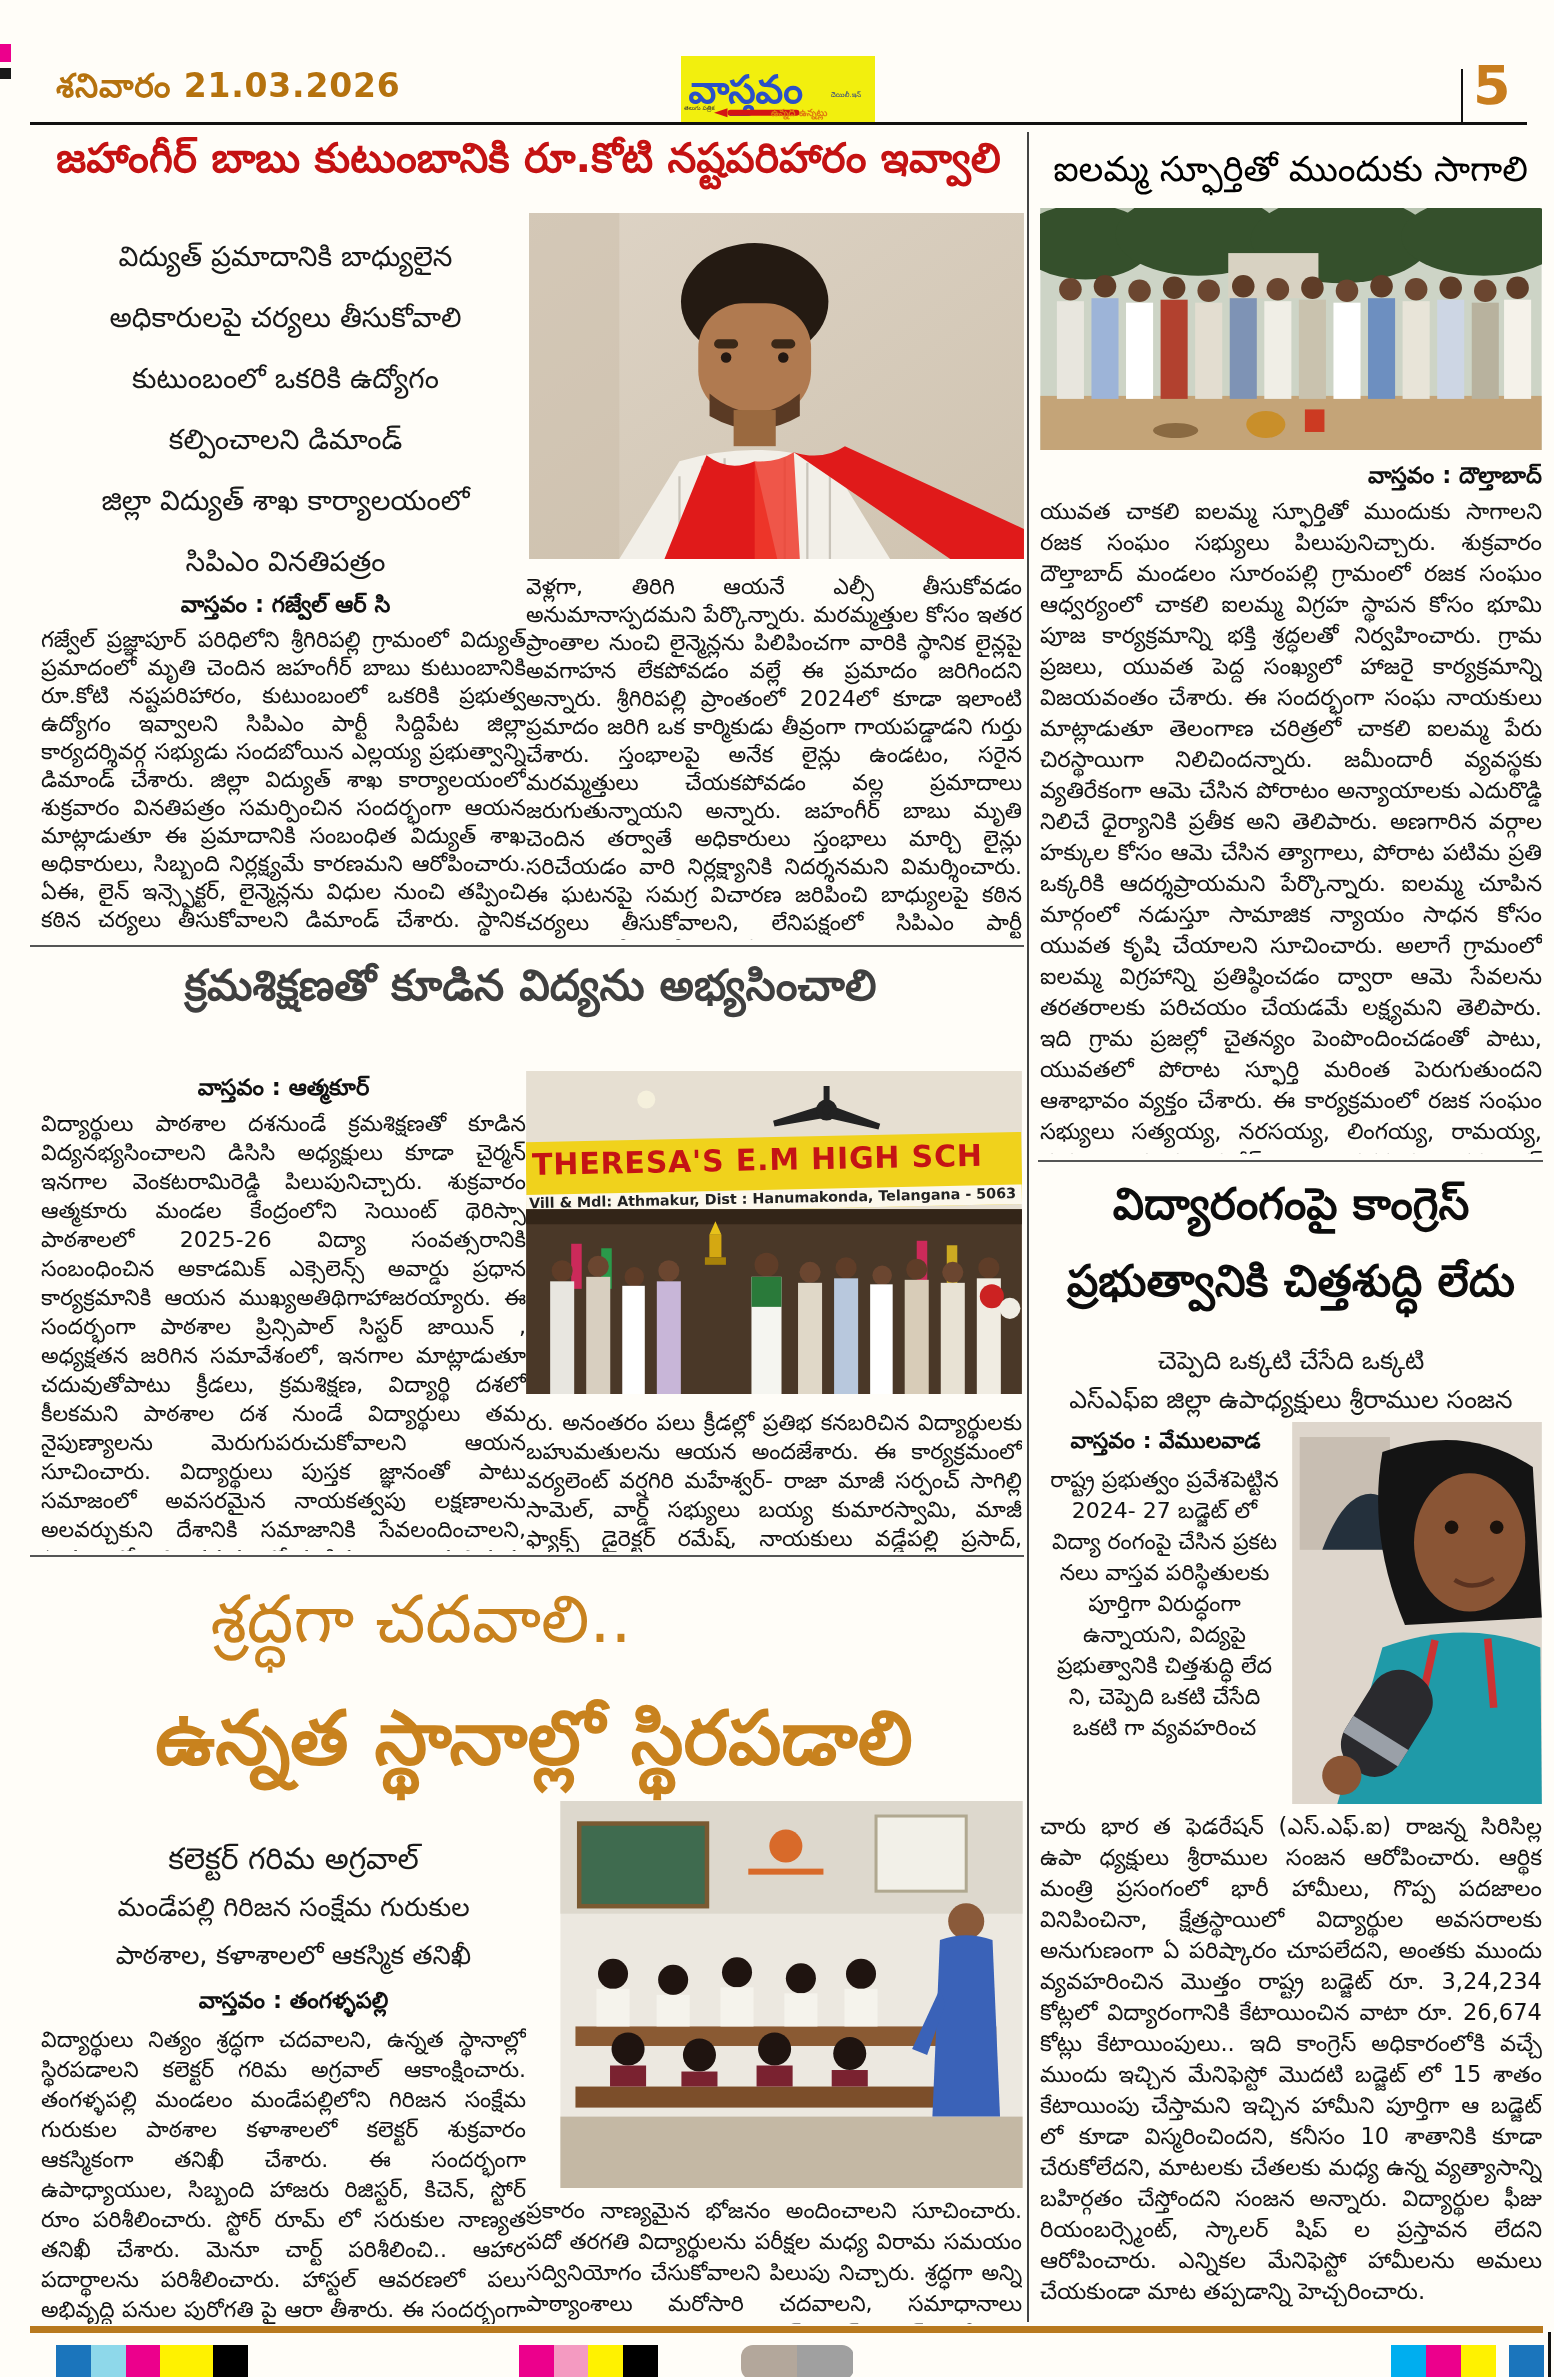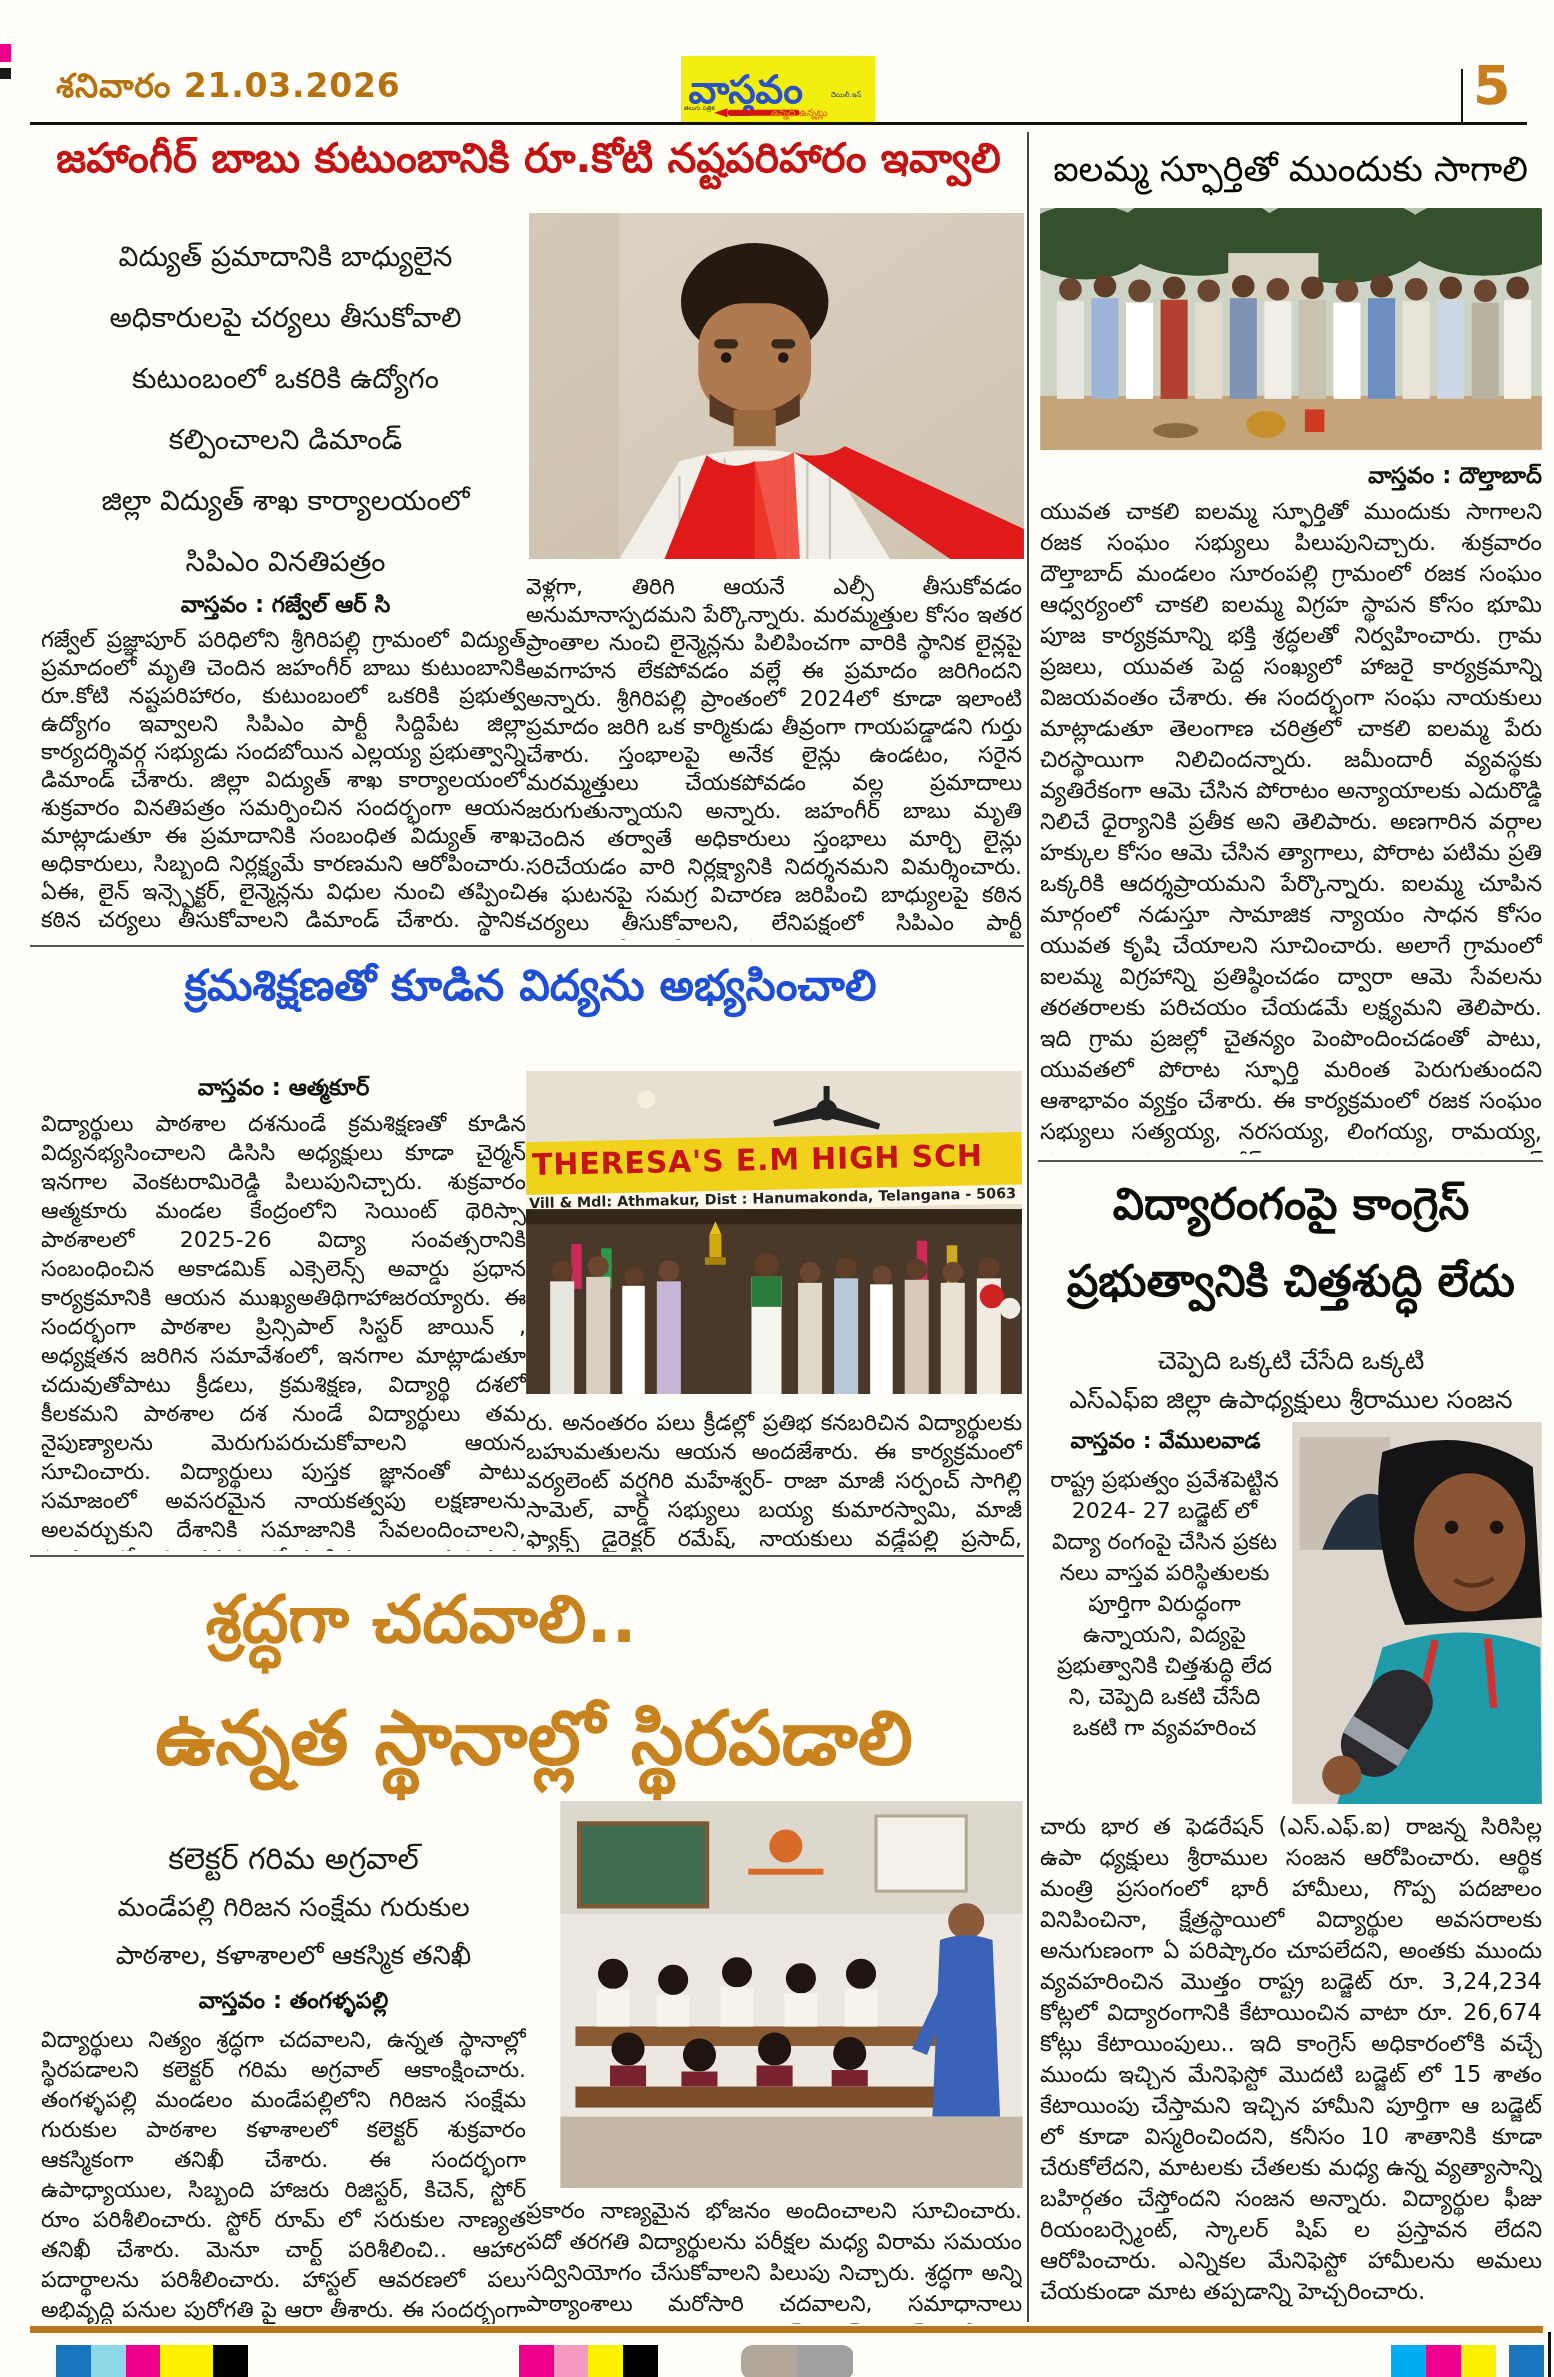--- a/index.html
+++ b/index.html
@@ -170,21 +170,21 @@
       </g>
       <ellipse cx="300" cy="288" rx="26" ry="18" fill="#c98f2a"></ellipse>
       <rect x="352" y="268" width="26" height="30" fill="#cc3a22"></rect>
       <ellipse cx="180" cy="296" rx="30" ry="10" fill="#8a6a42"></ellipse>
     </svg>
   </div>
   <div class="abs byline" style="left:1040px;top:462px;width:502px;text-align:right;">వాస్తవం : దౌల్తాబాద్</div>
   <div class="abs just body-text" style="left:1040px;top:496px;width:502px;height:658px;overflow:hidden;line-height:31px;font-size:22.6px;">యువత చాకలి ఐలమ్మ స్ఫూర్తితో ముందుకు సాగాలని రజక సంఘం సభ్యులు పిలుపునిచ్చారు. శుక్రవారం దౌల్తాబాద్ మండలం సూరంపల్లి గ్రామంలో రజక సంఘం ఆధ్వర్యంలో చాకలి ఐలమ్మ విగ్రహ స్థాపన కోసం భూమి పూజ కార్యక్రమాన్ని భక్తి శ్రద్ధలతో నిర్వహించారు. గ్రామ ప్రజలు, యువత పెద్ద సంఖ్యలో హాజరై కార్యక్రమాన్ని విజయవంతం చేశారు. ఈ సందర్భంగా సంఘ నాయకులు మాట్లాడుతూ తెలంగాణ చరిత్రలో చాకలి ఐలమ్మ పేరు చిరస్థాయిగా నిలిచిందన్నారు. జమీందారీ వ్యవస్థకు వ్యతిరేకంగా ఆమె చేసిన పోరాటం అన్యాయాలకు ఎదురొడ్డి నిలిచే ధైర్యానికి ప్రతీక అని తెలిపారు. అణగారిన వర్గాల హక్కుల కోసం ఆమె చేసిన త్యాగాలు, పోరాట పటిమ ప్రతి ఒక్కరికి ఆదర్శప్రాయమని పేర్కొన్నారు. ఐలమ్మ చూపిన మార్గంలో నడుస్తూ సామాజిక న్యాయం సాధన కోసం యువత కృషి చేయాలని సూచించారు. అలాగే గ్రామంలో ఐలమ్మ విగ్రహాన్ని ప్రతిష్ఠించడం ద్వారా ఆమె సేవలను తరతరాలకు పరిచయం చేయడమే లక్ష్యమని తెలిపారు. ఇది గ్రామ ప్రజల్లో చైతన్యం పెంపొందించడంతో పాటు, యువతలో పోరాట స్ఫూర్తి మరింత పెరుగుతుందని ఆశాభావం వ్యక్తం చేశారు. ఈ కార్యక్రమంలో రజక సంఘం సభ్యులు సత్యయ్య, నరసయ్య, లింగయ్య, రామయ్య, కృష్ణ, నాయుళు, సురేష్, బాల నరసయ్య, కరుణాకర్ తదితరులు పాల్గొన్నారు.</div>
 
   <div class="rule-h" style="left:30px;top:945px;width:994px;height:1.5px;background:#555;"></div>
-  <div class="abs center" style="left:38px;top:960px;width:985px;font-size:43px;font-weight:bold;color:#1d4ed8;">క్రమశిక్షణతో కూడిన విద్యను అభ్యసించాలి</div>
+  <div class="abs center" style="left:38px;top:960px;width:985px;font-size:43px;font-weight:bold;color:#404040;">క్రమశిక్షణతో కూడిన విద్యను అభ్యసించాలి</div>
   <div class="abs byline" style="left:41px;top:1074px;width:485px;">వాస్తవం : ఆత్మకూర్</div>
   <div class="abs just body-text" style="left:41px;top:1109px;width:485px;height:442px;overflow:hidden;line-height:29px;">విద్యార్థులు పాఠశాల దశనుండే క్రమశిక్షణతో కూడిన విద్యనభ్యసించాలని డిసిసి అధ్యక్షులు కూడా చైర్మన్ ఇనగాల వెంకటరామిరెడ్డి పిలుపునిచ్చారు. శుక్రవారం ఆత్మకూరు మండల కేంద్రంలోని సెయింట్ థెరిస్సా పాఠశాలలో 2025-26 విద్యా సంవత్సరానికి సంబంధించిన అకాడమిక్ ఎక్సెలెన్స్ అవార్డు ప్రధాన కార్యక్రమానికి ఆయన ముఖ్యఅతిథిగాహాజరయ్యారు. ఈ సందర్భంగా పాఠశాల ప్రిన్సిపాల్ సిస్టర్ జాయిన్ , అధ్యక్షతన జరిగిన సమావేశంలో, ఇనగాల మాట్లాడుతూ చదువుతోపాటు క్రీడలు, క్రమశిక్షణ, విద్యార్థి దశలో కీలకమని పాఠశాల దశ నుండే విద్యార్థులు తమ నైపుణ్యాలను మెరుగుపరుచుకోవాలని ఆయన సూచించారు. విద్యార్థులు పుస్తక జ్ఞానంతో పాటు సమాజంలో అవసరమైన నాయకత్వపు లక్షణాలను అలవర్చుకుని దేశానికి సమాజానికి సేవలందించాలని, పాఠశాలలో అన్ని వసతులతో కూడిన నాణ్యమైన విద్యను అందిస్తున్న పాఠశాల యాజమాన్యాన్ని ఆయన అభినందించా</div>
 
   <div class="abs" style="left:526px;top:1071px;width:496px;height:323px;overflow:hidden;">
     <svg width="496" height="323" viewBox="0 0 660 430">
       <rect width="660" height="430" fill="#e6dfd2"></rect>
       <circle cx="160" cy="38" r="12" fill="#f5f0dc"></circle>
       <g stroke="#222" stroke-width="8" fill="#222">
         <line x1="400" y1="20" x2="400" y2="48"></line>
         <path d="M400 48 L330 70 L400 58 L470 74 Z"></path>
@@ -257,21 +257,21 @@
       <circle cx="620" cy="300" r="16" fill="#cc2222"></circle>
       <circle cx="644" cy="316" r="14" fill="#f0ede4"></circle>
     </svg>
 
     <div class="abs" style="left:6px;top:71px;width:484px;font-size:30px;font-weight:bold;color:#c41414;letter-spacing:0.8px;transform:rotate(-1.2deg);white-space:nowrap;overflow:hidden;">THERESA'S E.M HIGH SCH</div>
     <div class="abs" style="left:3px;top:119px;width:490px;font-size:14.3px;font-weight:bold;color:#222;transform:rotate(-1.2deg);white-space:nowrap;overflow:hidden;">Vill &amp; Mdl: Athmakur, Dist : Hanumakonda, Telangana - 5063</div>
   </div>
   <div class="abs just body-text" style="left:526px;top:1408px;width:496px;height:144px;overflow:hidden;line-height:29px;">రు. అనంతరం పలు క్రీడల్లో ప్రతిభ కనబరిచిన విద్యార్థులకు బహుమతులను ఆయన అందజేశారు. ఈ కార్యక్రమంలో వర్యలెంట్ వర్షగిరి మహేశ్వర్- రాజా మాజీ సర్పంచ్ సాగిల్లి సామెల్, వార్డ్ సభ్యులు బయ్య కుమారస్వామి, మాజీ ఫ్యాక్స్ డైరెక్టర్ రమేష్, నాయకులు వడ్డేపల్లి ప్రసాద్, పాఠశాల ఉపాధ్యాయ బృందం విద్యార్థులు పాల్గొన్నారు.</div>
 
   <div class="rule-h" style="left:30px;top:1555px;width:994px;height:1.5px;background:#555;"></div>
-  <div class="abs center" style="left:45px;top:1581px;width:752px;font-size:66px;font-weight:bold;color:#c8821e;">శ్రద్ధగా చదవాలి..</div>
+  <div class="abs center" style="left:45px;top:1581px;width:752px;font-size:66px;font-weight:normal;color:#c8821e;">శ్రద్ధగా చదవాలి..</div>
   <div class="abs center" style="left:45px;top:1694px;width:978px;font-size:75px;font-weight:bold;color:#c8821e;">ఉన్నత స్థానాల్లో స్థిరపడాలి</div>
   <div class="abs" style="left:68px;top:1835px;width:451px;">
     <div class="center" style="font-size:30px;line-height:48px;color:#1a1a1a;">కలెక్టర్ గరిమ అగ్రవాల్</div>
     <div class="center" style="font-size:26px;line-height:48px;color:#1a1a1a;">మండేపల్లి గిరిజన సంక్షేమ గురుకుల</div>
     <div class="center" style="font-size:26px;line-height:48px;color:#1a1a1a;">పాఠశాల, కళాశాలలో ఆకస్మిక తనిఖీ</div>
   </div>
   <div class="abs byline" style="left:68px;top:1987px;width:451px;">వాస్తవం : తంగళ్ళపల్లి</div>
   <div class="abs just body-text" style="left:41px;top:2025px;width:485px;height:299px;overflow:hidden;line-height:30px;">విద్యార్థులు నిత్యం శ్రద్ధగా చదవాలని, ఉన్నత స్థానాల్లో స్థిరపడాలని కలెక్టర్ గరిమ అగ్రవాల్ ఆకాంక్షించారు. తంగళ్ళపల్లి మండలం మండేపల్లిలోని గిరిజన సంక్షేమ గురుకుల పాఠశాల కళాశాలలో కలెక్టర్ శుక్రవారం ఆకస్మికంగా తనిఖీ చేశారు. ఈ సందర్భంగా ఉపాధ్యాయుల, సిబ్బంది హాజరు రిజిస్టర్, కిచెన్, స్టోర్ రూం పరిశీలించారు. స్టోర్ రూమ్ లో సరుకుల నాణ్యత తనిఖీ చేశారు. మెనూ చార్ట్ పరిశీలించి.. ఆహార పదార్థాలను పరిశీలించారు. హాస్టల్ ఆవరణలో పలు అభివృద్ధి పనుల పురోగతి పై ఆరా తీశారు. ఈ సందర్భంగా కలెక్టర్ గరిమ అగ్రవాల్ మాట్లాడుతూ.. విద్యార్థులకు మెనూ</div>
 
   <div class="abs" style="left:560px;top:1801px;width:463px;height:387px;overflow:hidden;">

